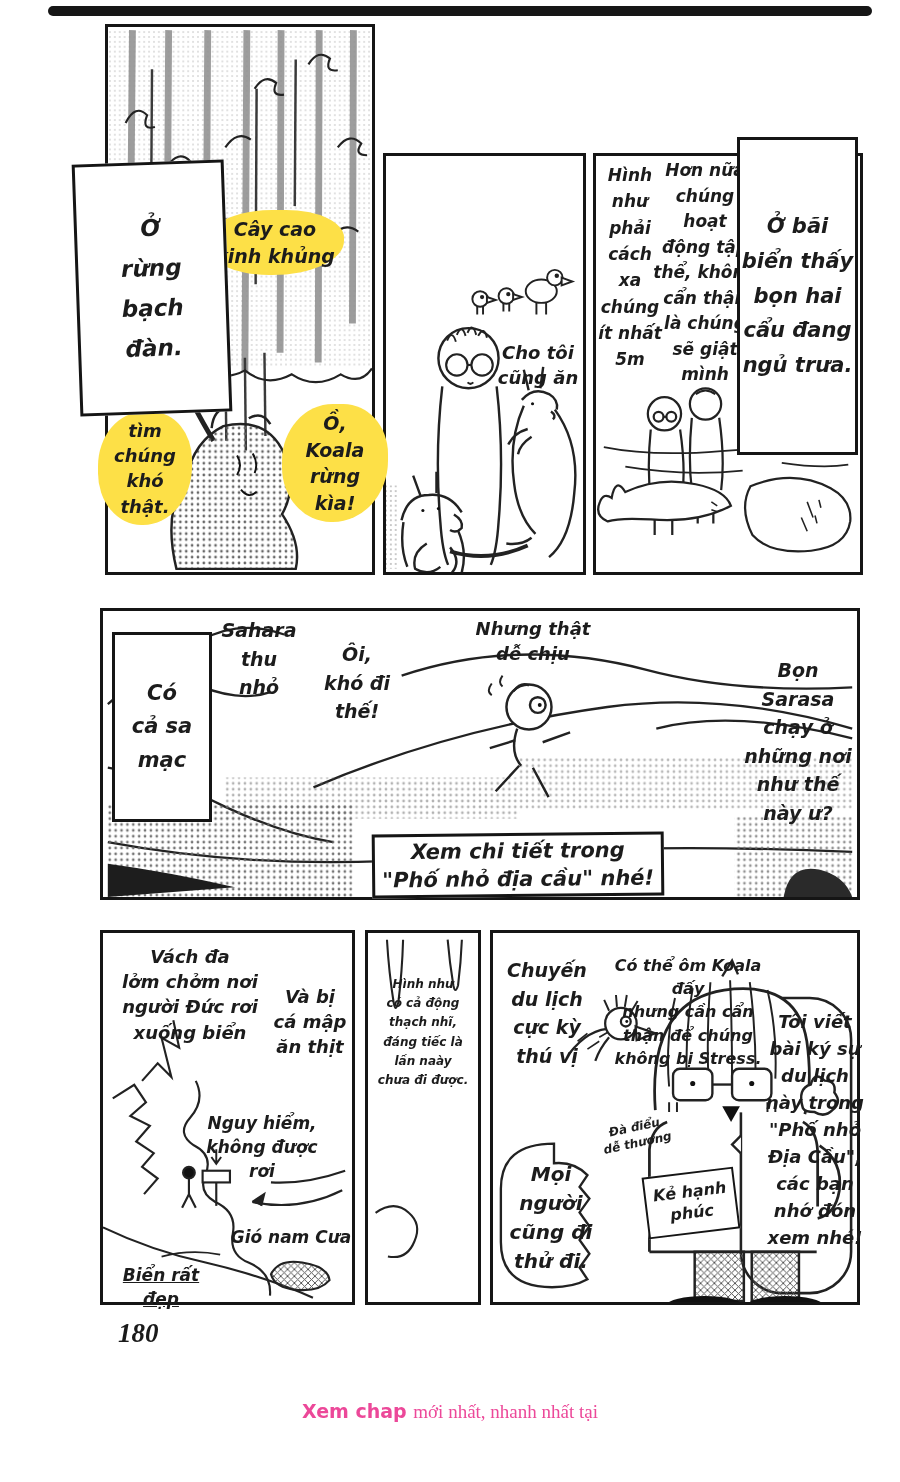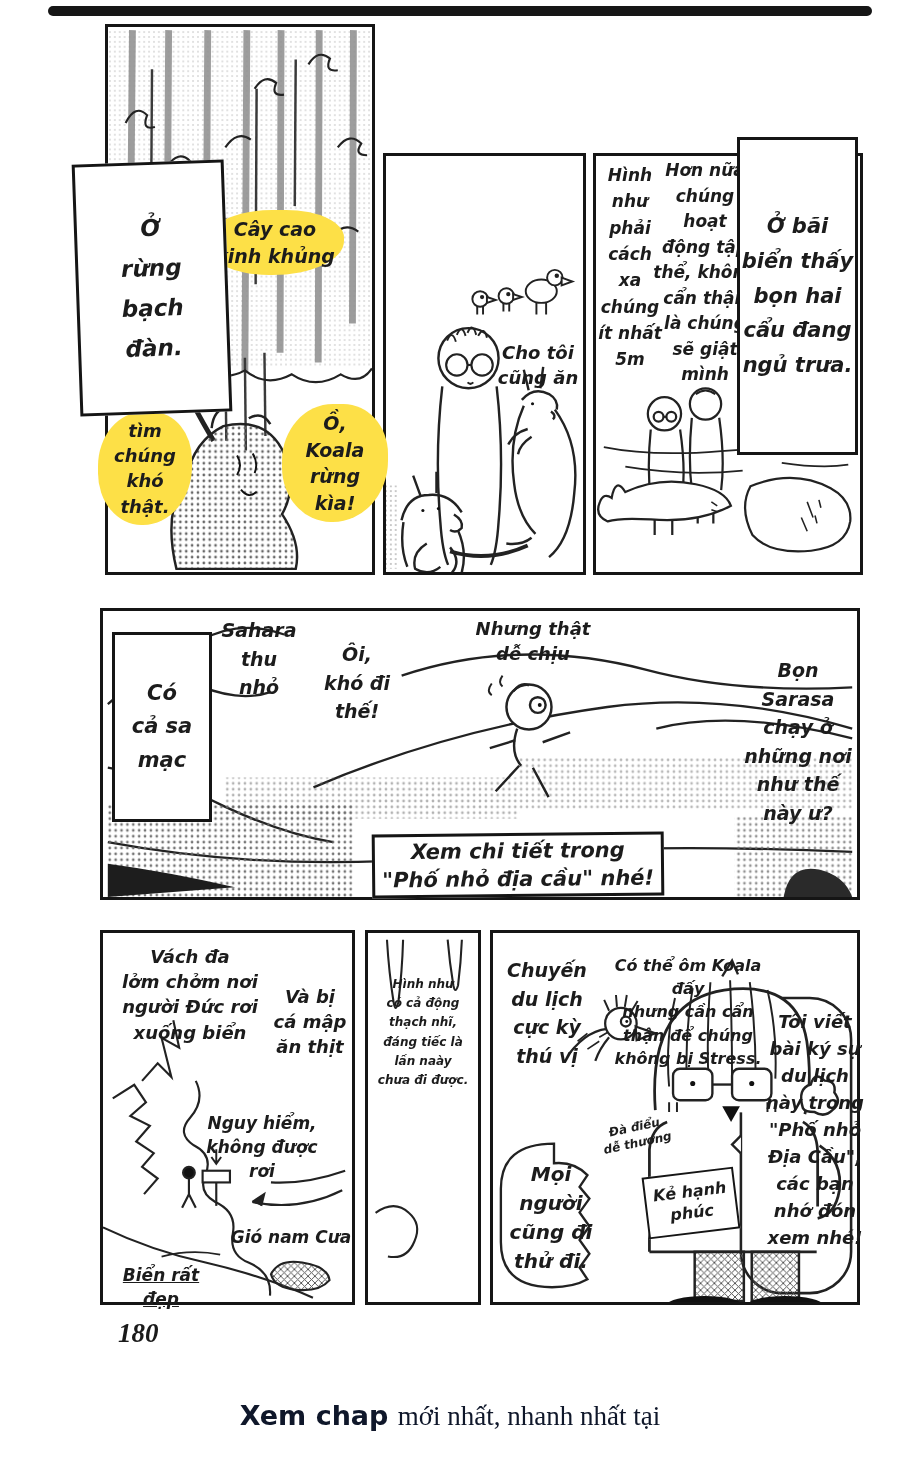--- a/index.html
+++ b/index.html
@@ -8,21 +8,21 @@
   .topbar{position:absolute;left:48px;top:6px;width:824px;height:10px;background:#161616;border-radius:6px;}
   .panel{position:absolute;border:3px solid #151515;background:#fff;box-sizing:border-box;overflow:hidden;z-index:1;}
   .art{position:absolute;left:0;top:0;width:100%;height:100%;}
   .cap{position:absolute;white-space:pre-line;text-align:center;font-style:italic;font-weight:700;
        color:#1c1c1c;line-height:1.4;z-index:5;}
   .cloud{background:#fde047;border-radius:48% 42% 52% 46%;padding:6px 8px;}
   .whitebox{position:absolute;background:#fff;border:3px solid #151515;z-index:6;display:flex;
             align-items:center;justify-content:center;box-sizing:border-box;white-space:pre-line;
             text-align:center;font-style:italic;font-weight:700;color:#1c1c1c;}
   #page-num{position:absolute;left:118px;top:1318px;font:italic 700 27px "Liberation Serif", serif;z-index:5;}
-  #footer-line{position:absolute;left:0;right:0;top:1400px;text-align:center;font-size:27px;z-index:5;color:#0f172a;}
+  #footer-line{position:absolute;left:0;right:0;top:1400px;text-align:center;font-size:19px;z-index:5;color:#ec4899;}
   #footer-line .comicpart{font-family:"DejaVu Sans", sans-serif;font-weight:700;}
   #footer-line .serifpart{font-family:"Liberation Serif", serif;}
   svg{display:block;}
 </style>
 </head>
 <body>
 
 <div class="page">
   <div class="topbar"></div>
 

